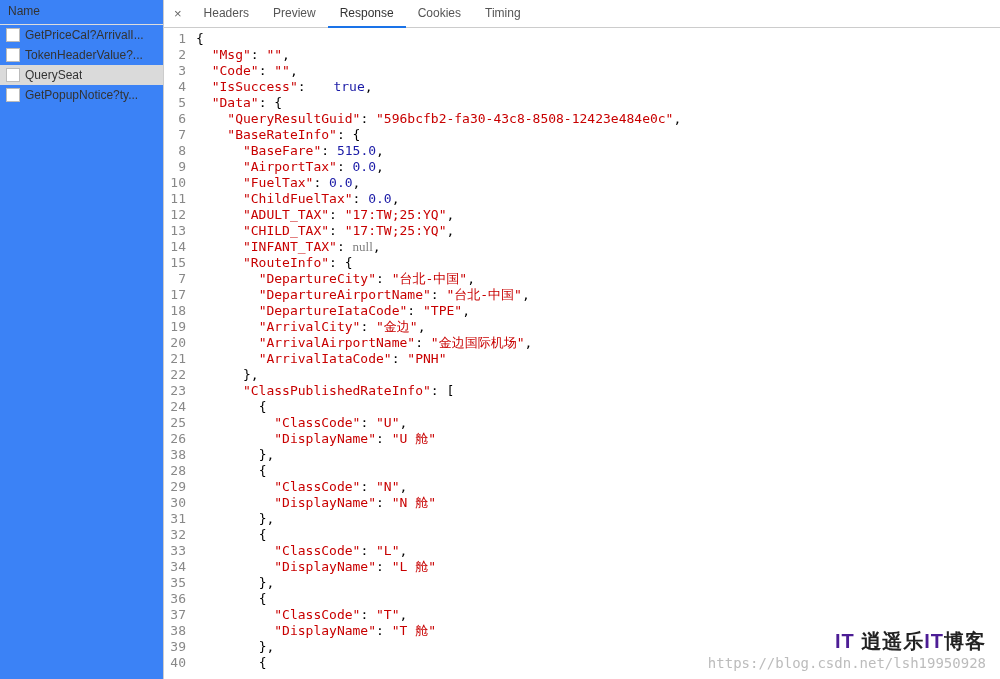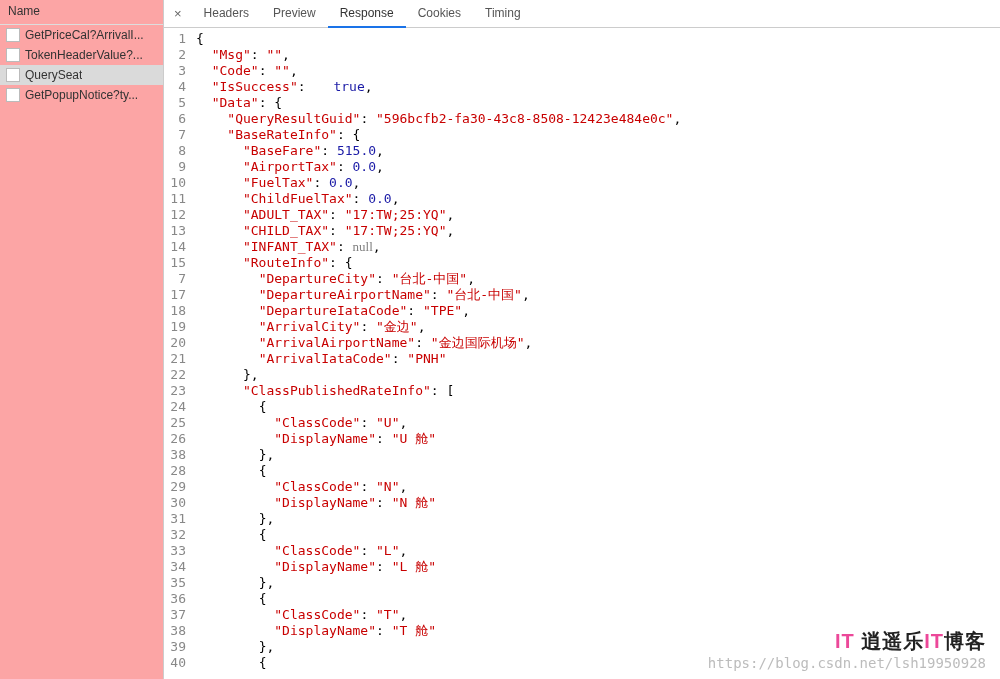--- a/index.html
+++ b/index.html
@@ -1,19 +1,19 @@
 <!DOCTYPE html>
 <html><head>
   <meta charset="utf-8">
   <style>
     * { margin:0; padding:0; box-sizing:border-box; }
     body { font-family:"Segoe UI",Tahoma,sans-serif; font-size:12px; background:#fff; color:#333; width:1000px; height:679px; overflow:hidden; position:relative; }
     .main { display:flex; height:100%; }
 
-    .sidebar { width:164px; border-right:1px solid #ccc; background:#fca5a5; display:flex; flex-direction:column; }
+    .sidebar { width:164px; border-right:1px solid #ccc; background:#3b82f6; display:flex; flex-direction:column; }
     .sidebar-header { padding:4px 8px 6px; border-bottom:1px solid #ddd; color:#333; }
     .req-list { overflow-y:auto; }
     .req-item { display:flex; align-items:flex-start; padding:3px 6px; cursor:default; white-space:nowrap; overflow:hidden; text-overflow:ellipsis; }
     .req-item.selected { background:#dadada; }
     .req-item .ficon { width:14px; height:14px; border:1px solid #bbb; background:#fff; margin-right:5px; flex-shrink:0; }
     .req-item span { overflow:hidden; text-overflow:ellipsis; }
 
     .content { flex:1; display:flex; flex-direction:column; overflow:hidden; }
     .tabs { display:flex; align-items:center; border-bottom:1px solid #ccc; padding:0 6px; height:28px; }
     .close-x { color:#666; padding:0 10px 0 4px; cursor:pointer; font-size:13px; }
@@ -27,21 +27,21 @@
     .code div { height:16px; }
     .k { color:#C80000; }
     .s { color:#C80000; }
     .n { color:#1A1AA6; }
     .b { color:#1A1AA6;margin-left:20px; }
     .p { color:#000; }
     .nu { color:#808080;font-family:Liberation Serif, serif; }
 
     .watermark { position:absolute; right:14px; bottom:8px; text-align:right; pointer-events:none; }
     .watermark .logo { font-size:20px; font-weight:bold; letter-spacing:1px; }
-    .watermark .logo .it1 { color:#ec4899;text-align:center; }
+    .watermark .logo .it1 { color:#4c1d95;text-align:center; }
     .watermark .logo .it2 { color:#222; }
     .watermark .url { color:#bcbcbc; font-size:14px; font-family:Consolas,monospace; }
   </style>
 </head>
 <body>
 
 <div class="main">
   <div class="sidebar">
     <div class="sidebar-header">Name</div>
     <div class="req-list" id="req-list">

